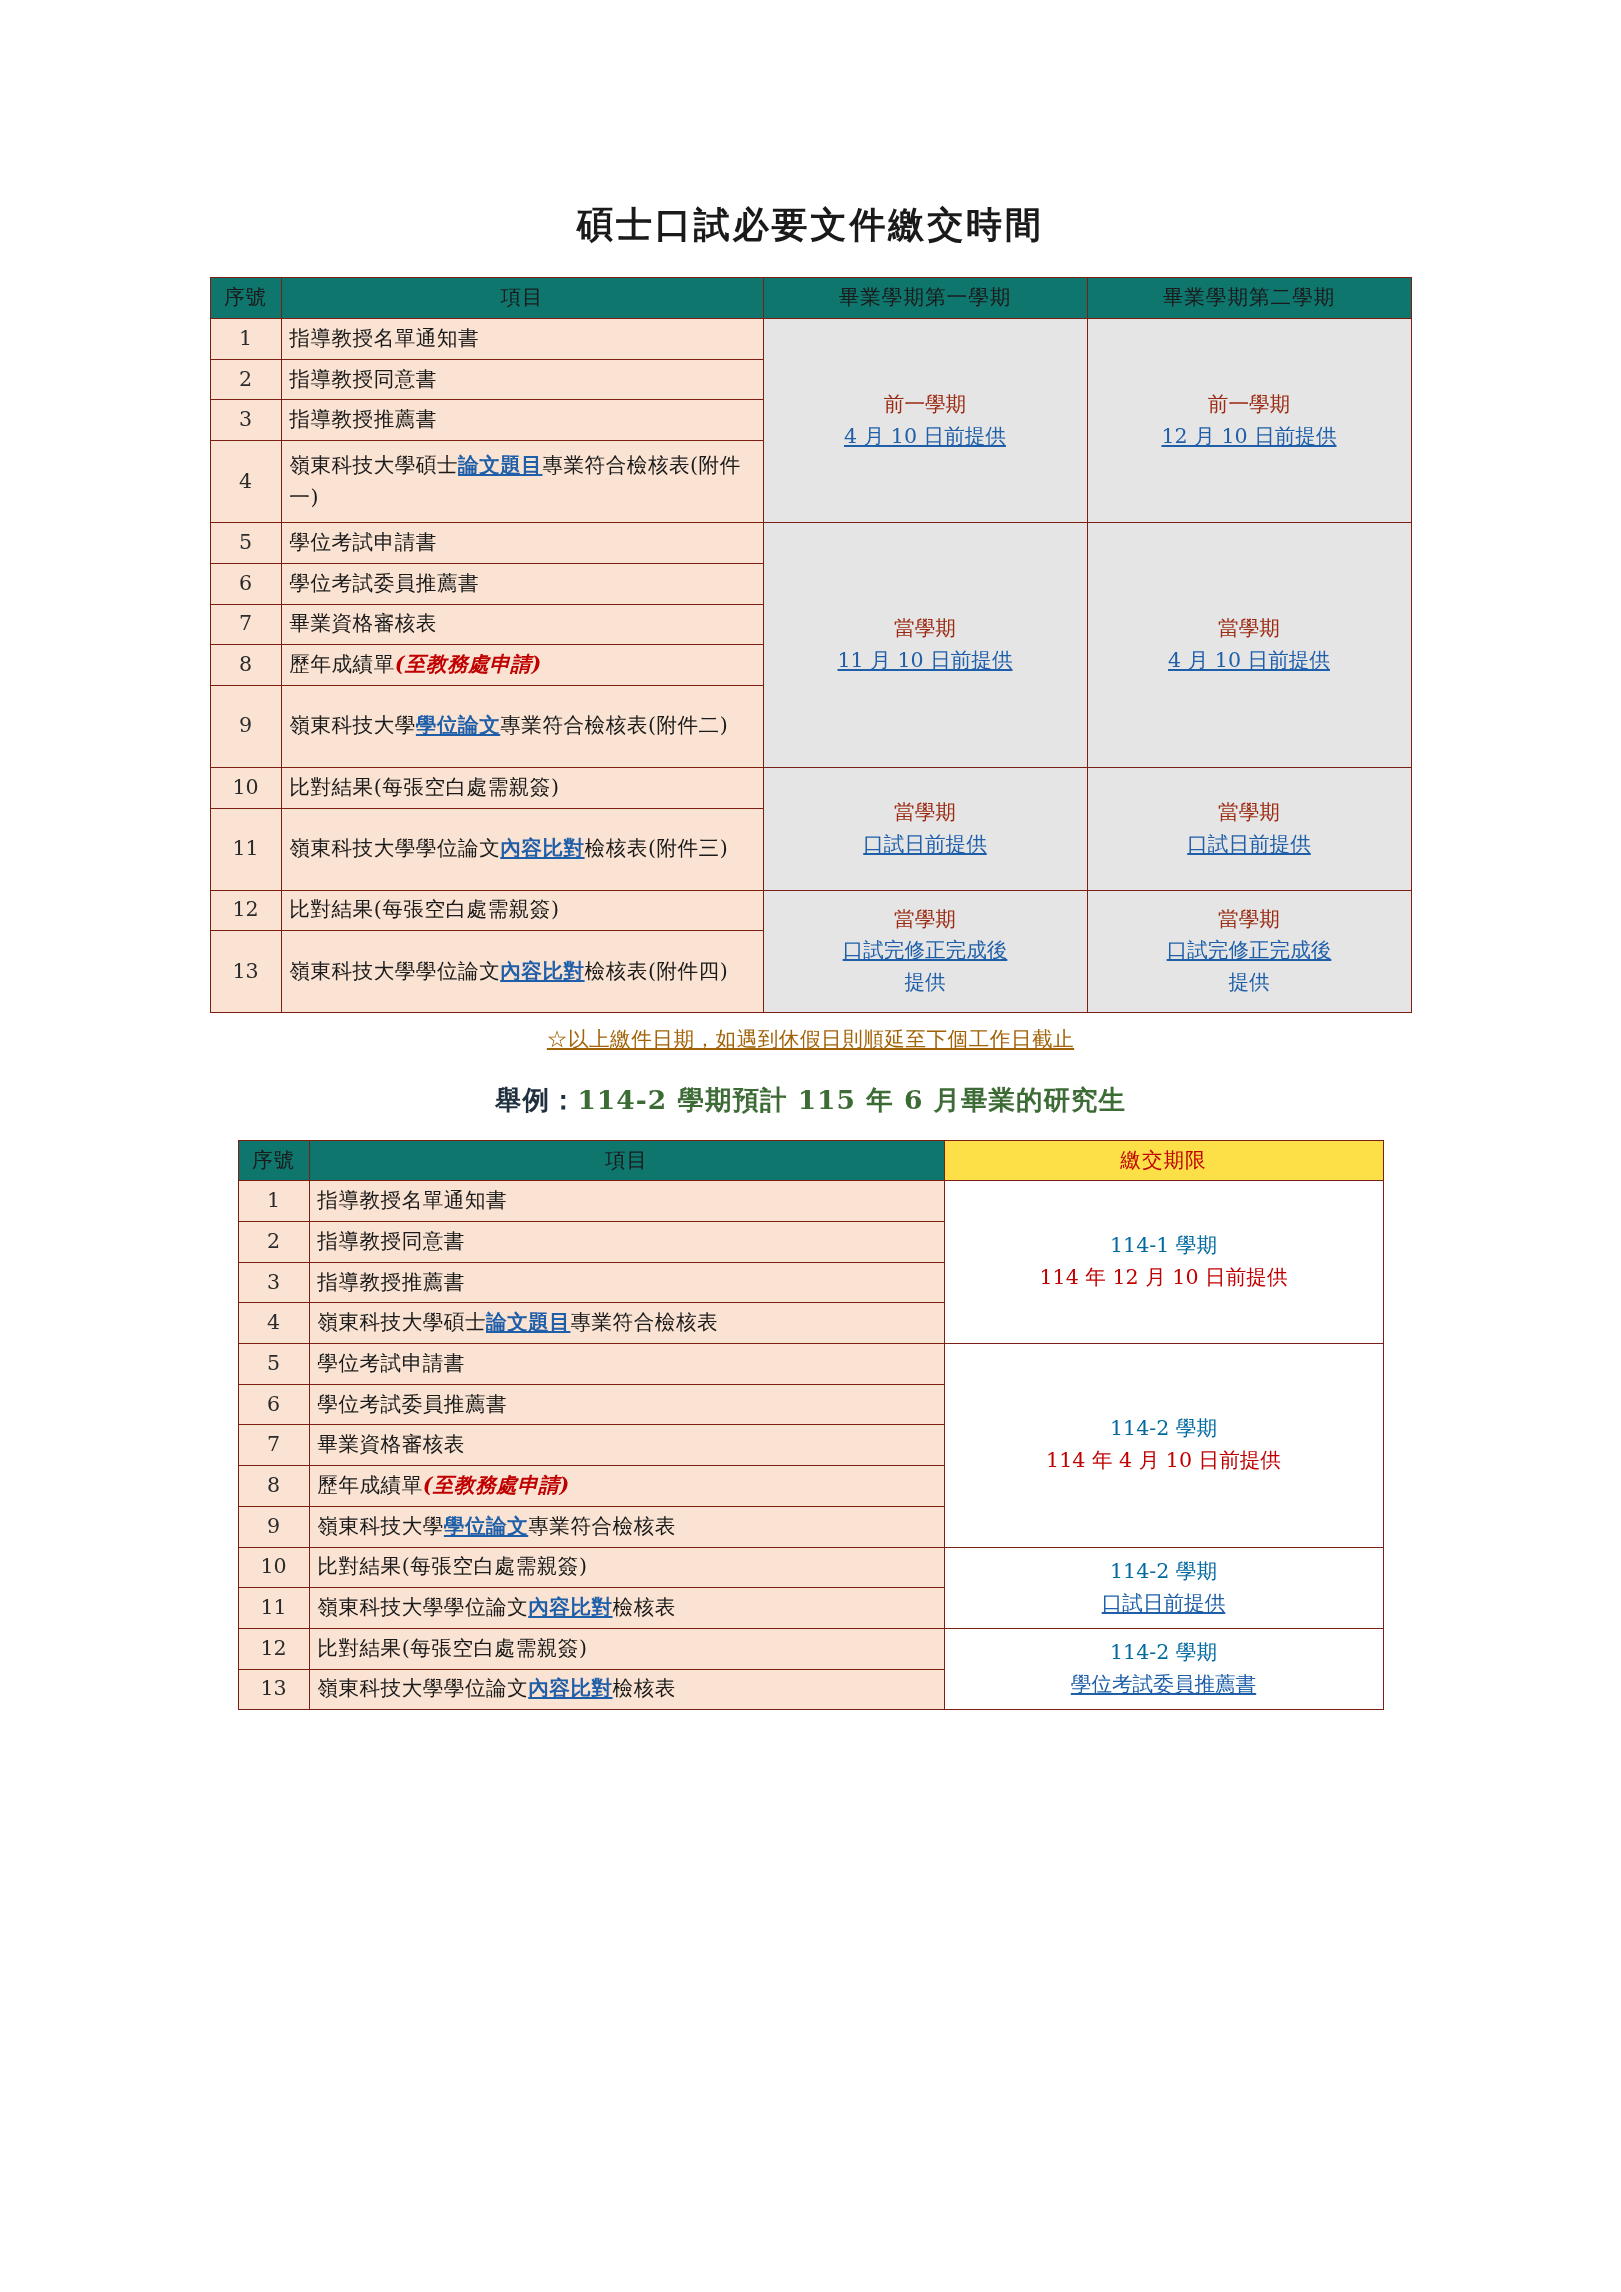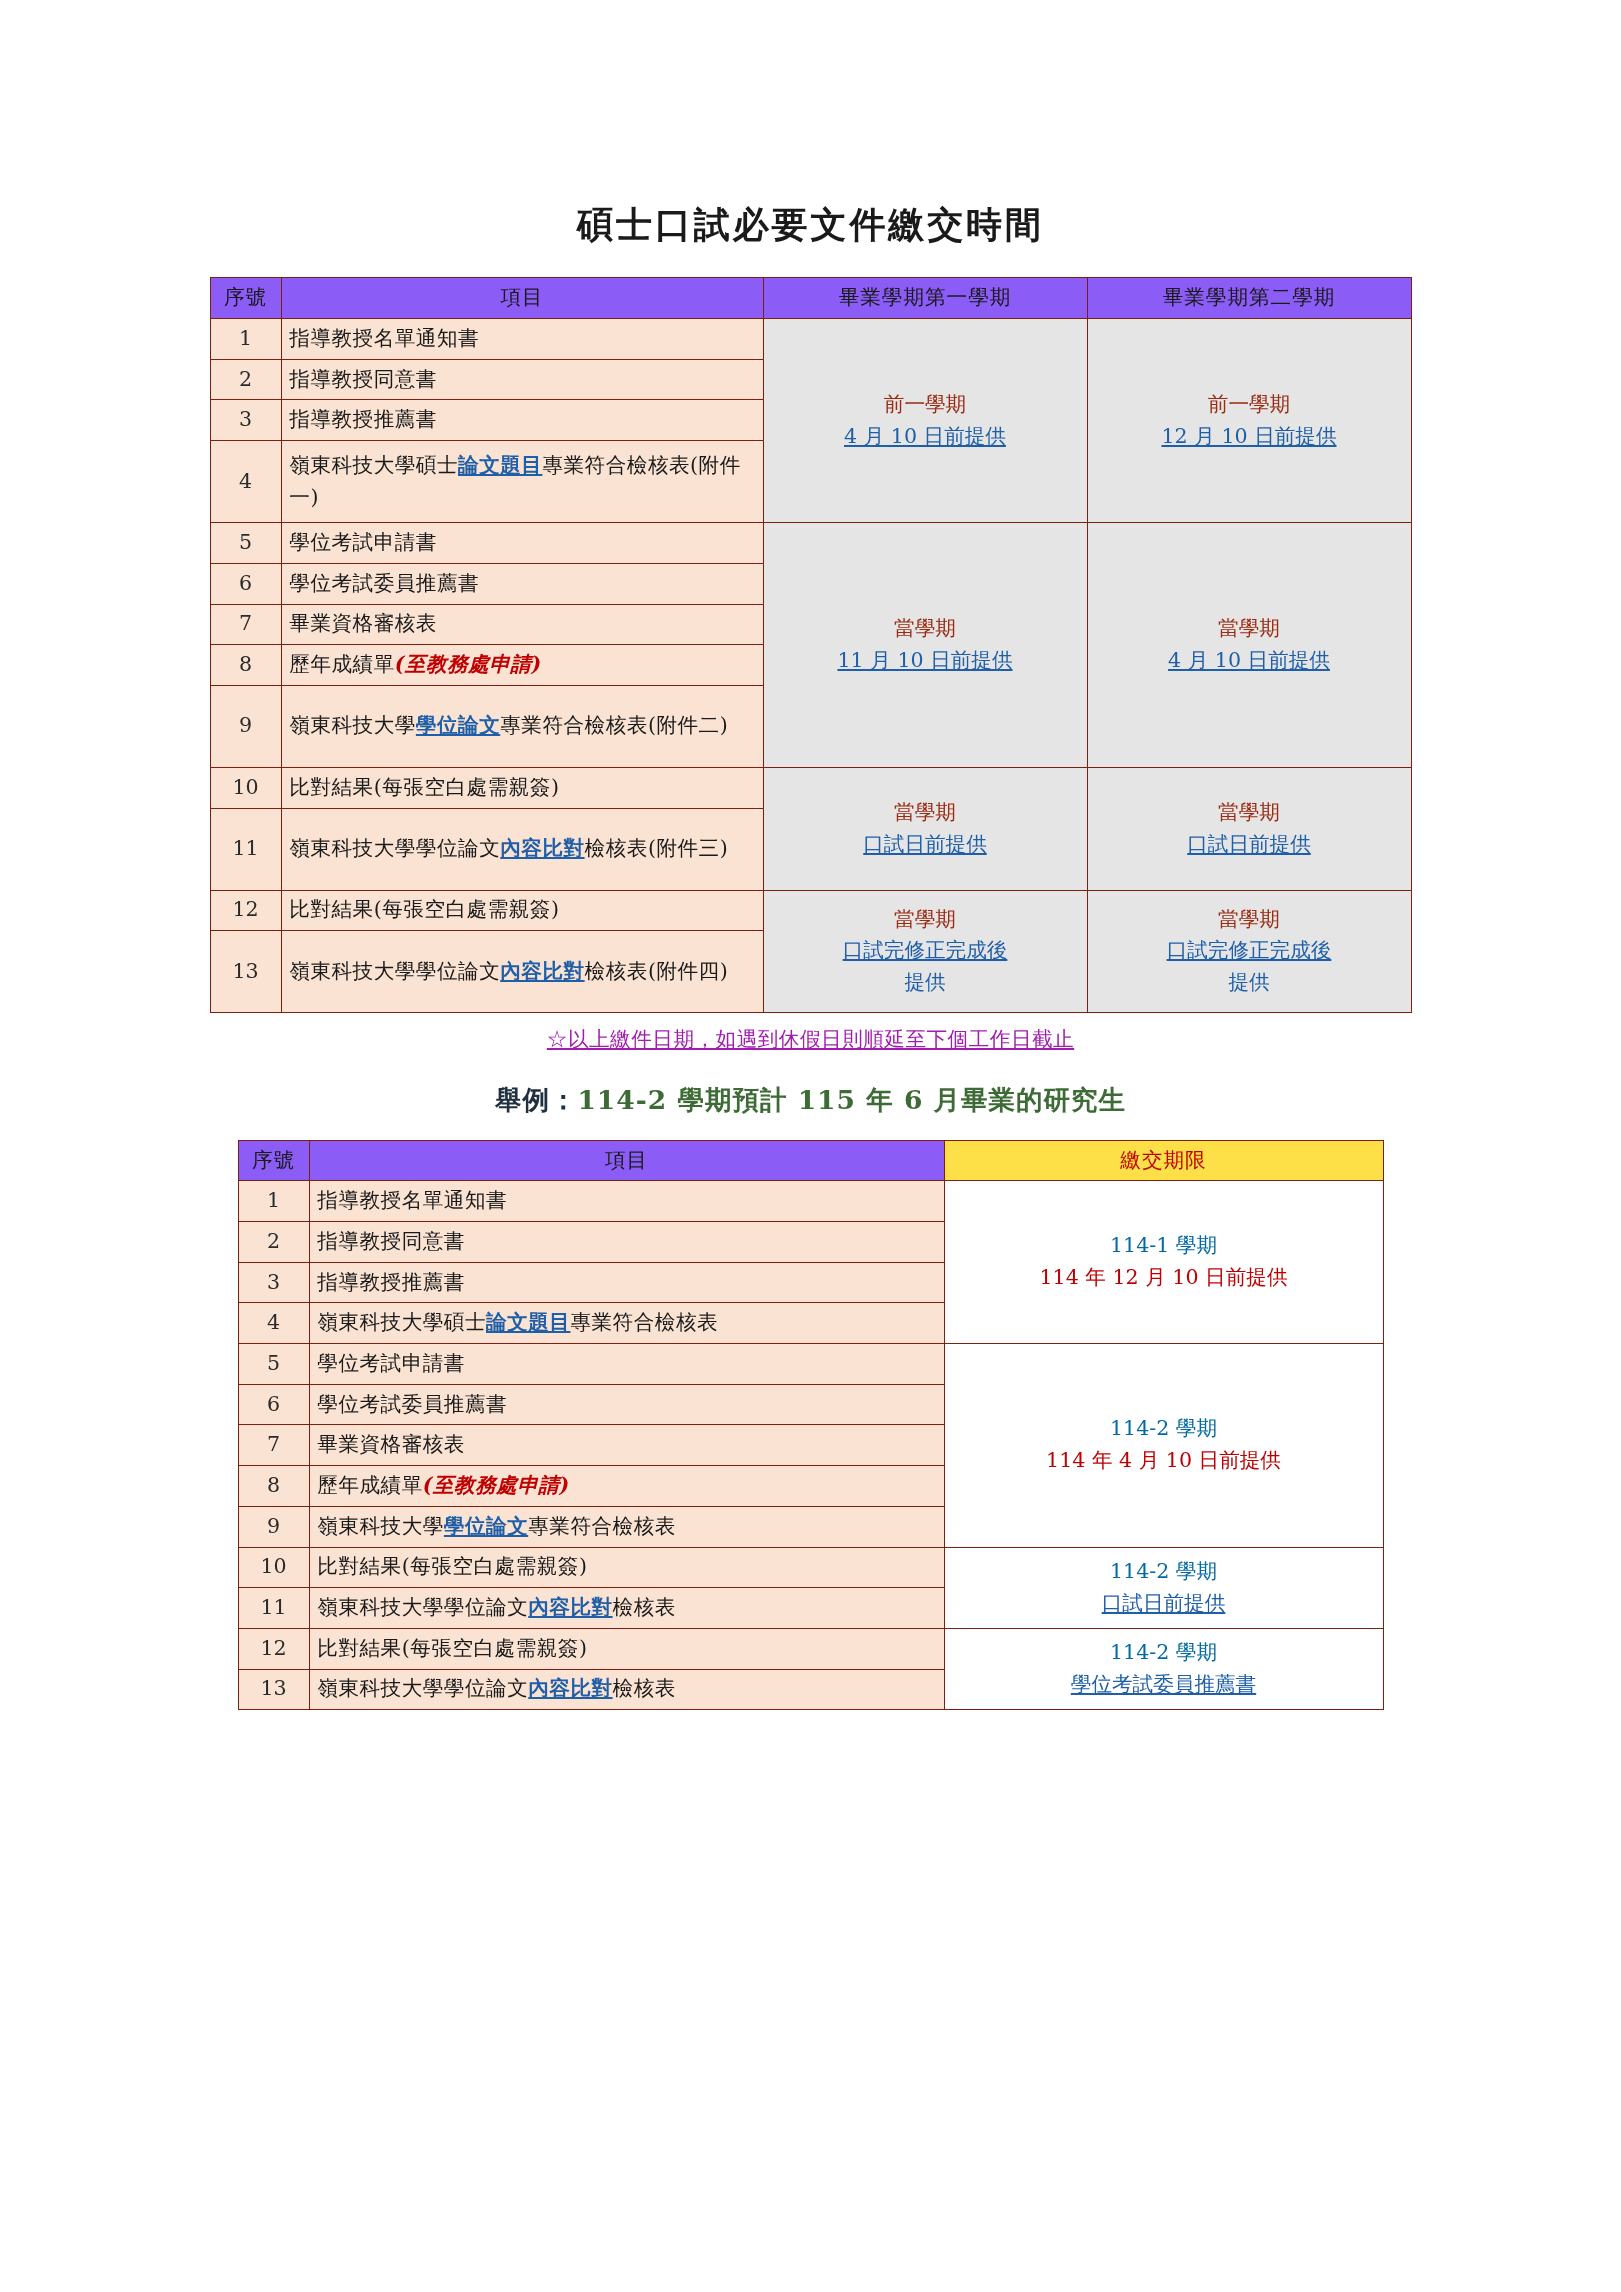--- a/index.html
+++ b/index.html
@@ -45,21 +45,21 @@
   }
   table.main-table td, table.main-table th,
   table.example-table td, table.example-table th {
     border: 1px solid #7a1f12;
     padding: 3.9px 7.8px;
     font-size: 20.6px;
     line-height: 1.55;
     vertical-align: middle;
   }
   .hdr {
-    background: #8b5cf6;
+    background: #0f766e;
     text-align: center;
     font-weight: normal;
     font-size: 21.6px;
     letter-spacing: 1px;
     padding-top: 6.9px;
     padding-bottom: 6.9px;
   }
   .num-cell {
     background: #fae3d3;
     text-align: center;
@@ -82,21 +82,21 @@
   .date-cell .l2 { display: block; }
 
   .blue { color: #1f5fa9; }
   .blue-u { color: #1f5fa9; text-decoration: underline; font-weight: bold; }
   .red-i { color: #c00000; font-style: italic; font-weight: bold; }
   .u { text-decoration: underline; }
   .dark-red { color: #9a2a12; }
 
   .note {
     text-align: center;
-    color: #a21caf;
+    color: #a16207;
     font-size: 20.6px;
     margin-top: 11.8px;
     letter-spacing: 0.5px;
   }
   .note span { text-decoration: underline; }
 
   .example-title {
     text-align: center;
     font-size: 26.5px;
     font-weight: bold;

